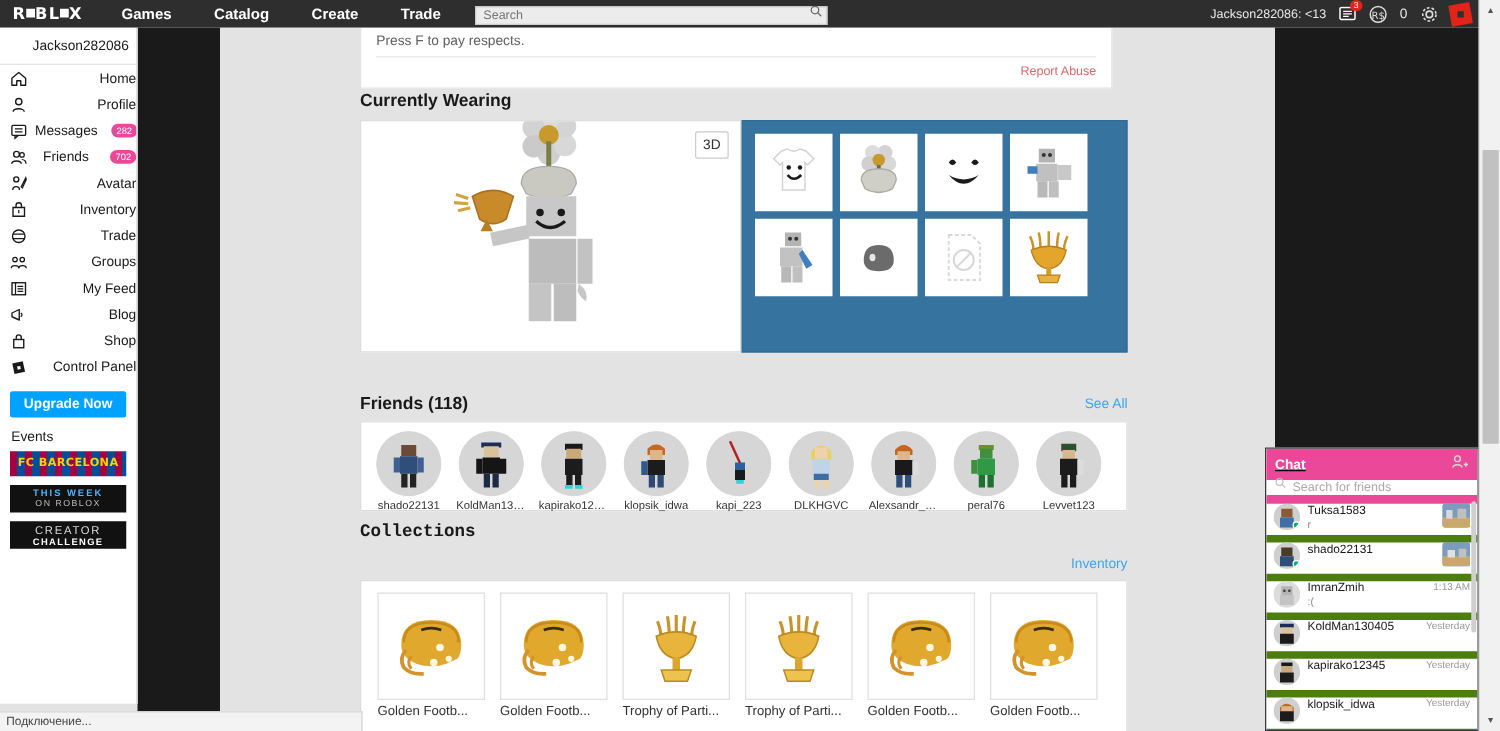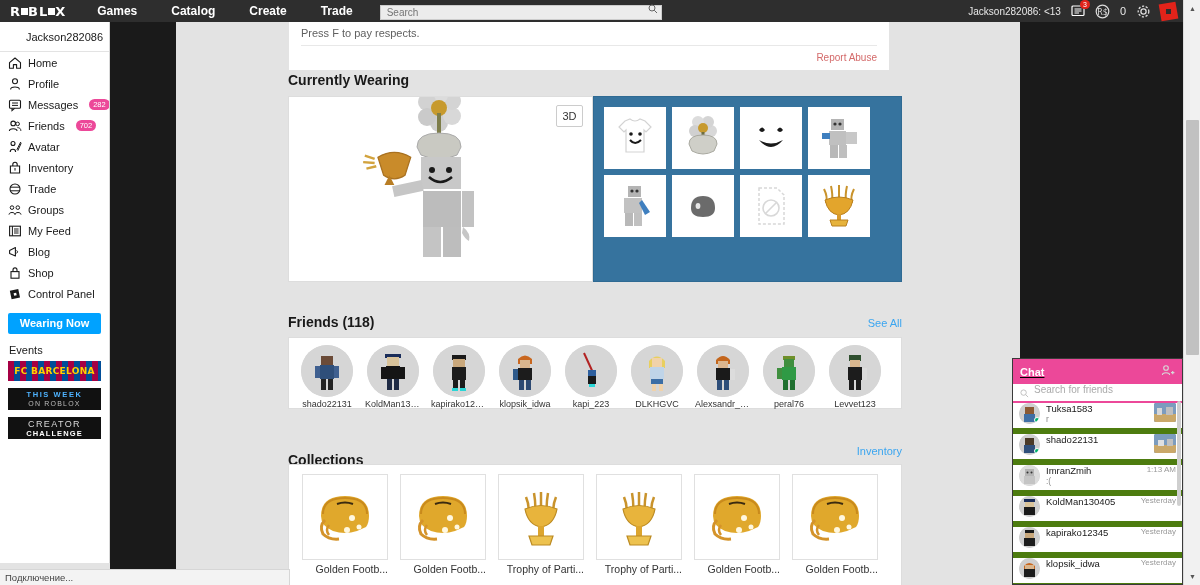--- a/index.html
+++ b/index.html
@@ -53,21 +53,21 @@
   .rbx-logo i { width: 5px; height: 5px; background: #2e2e2e; display: block; transform: rotate(10deg); }
 
   
   .sidebar {
     position: absolute; left: 0; top: 22px; width: 110px; height: 541px;
     background: #fff; border-right: 1px solid #d8d8d8; overflow: hidden;
   }
   .sb-user { font-size: 11px; color: #191919; padding: 9px 0 8px 26px; border-bottom: 1px solid #e3e3e3; }
   .sb-item {
     display: flex; align-items: center; height: 21px; padding-left: 8px;
-    font-size: 11px; color: #191919; cursor: pointer; gap: 6px;
+    font-size: 11px; color: #191919; cursor: pointer; gap: 6px; justify-content: space-between;
   }
   .sb-ic { width: 14px; height: 14px; flex: 0 0 14px; display: flex; align-items: center; justify-content: center; }
   .sb-ic svg { display: block; }
   .sb-label { white-space: nowrap; }
   .sb-badge {
     margin-left: 5px; background: #ec4899; color: #fff; font-size: 7.5px;
     border-radius: 8px; padding: 1px 4px; line-height: 9px;
   }
   .upgrade-btn {
     margin: 9px 8px 0 8px; background: #00a2ff; color: #fff; text-align: center;
@@ -120,37 +120,37 @@
   }
   .cw-cell { background: #fff; display: flex; align-items: center; justify-content: center; cursor: pointer; }
 
   
   .fr-box { position: absolute; left: 112px; top: 315px; width: 614px; height: 72px; background: #fff; border: 1px solid #ddd; display: flex; padding: 7px 0 0 10px; gap: 10px; }
   .fr-item { width: 56px; text-align: center; cursor: pointer; }
   .fr-av { width: 52px; height: 52px; border-radius: 50%; background: #d6d6d6; margin: 0 auto; position: relative; overflow: hidden; }
   .fr-name { font-size: 9px; color: #333; margin-top: 2px; white-space: nowrap; overflow: hidden; text-overflow: ellipsis; }
 
   
-  .col-box { position: absolute; left: 112px; top: 442px; width: 614px; height: 122px; background: #fff; border: 1px solid #ddd; display: flex; padding: 9px 0 0 13px; gap: 12px; text-align: right; }
+  .col-box { position: absolute; left: 112px; top: 442px; width: 614px; height: 122px; background: #fff; border: 1px solid #ddd; display: flex; padding: 9px 0 0 13px; gap: 12px; }
   .col-item { width: 86px; cursor: pointer; }
   .col-thumb { width: 86px; height: 86px; border: 1px solid #e0e0e0; background: #fff; display: flex; align-items: center; justify-content: center; }
   .col-name { font-size: 10.5px; color: #333; margin-top: 3px; white-space: nowrap; overflow: hidden; }
 
   
   .chat {
     position: absolute; left: 1012px; top: 358px; width: 171px; height: 227px;
     background: #fff; border: 1px solid #3a3a3a; overflow: hidden; z-index: 30;
   }
   .chat-head {
     height: 25px; background: #ec4899; display: flex; align-items: center;
     padding: 0 7px; justify-content: space-between; text-decoration: underline;
   }
   .chat-title { color: #fff; font-size: 11px; font-weight: bold; }
   .chat-search {
-    height: 19px; border-bottom: 2px solid #ec4899; display: flex; align-items: flex-start;
+    height: 19px; border-bottom: 7px solid #ec4899; display: flex; align-items: flex-end;
     gap: 5px; padding: 0 7px; cursor: text;
   }
   .chat-search-ph { font-size: 10px; color: #aaa; }
   .chat-row {
     height: 31px; display: flex; padding: 0 6px;
     border-bottom: 6px solid #4d7c0f; cursor: pointer; gap: 6px; position: relative;
   }
   .chat-av { width: 21px; height: 21px; border-radius: 50%; background: #cfcfcf; flex: 0 0 21px; position: relative; overflow: hidden; }
   .chat-online { position: absolute; right: 0; bottom: 1px; width: 6px; height: 6px; border-radius: 50%; background: #00b06f; border: 1px solid #fff; }
   .chat-txt { flex: 1; min-width: 0; }
@@ -356,21 +356,21 @@
     <div class="sb-item">
       <span class="sb-ic">
           <svg width="14" height="14" viewBox="0 0 14 14">
             <rect x="2.6" y="2.8" width="8.6" height="8.6" fill="#191919" transform="rotate(-12 7 7)"></rect>
             <rect x="5.8" y="6" width="2.6" height="2.6" fill="#fff" transform="rotate(-12 7 7)"></rect>
           </svg>
         </span>
       <span class="sb-label">Control Panel</span>
     </div>
 
-    <div class="upgrade-btn">Wearing Now</div>
+    <div class="upgrade-btn">Upgrade Now</div>
 
     <div class="ev-title">Events</div>
 
     <div class="ev-banner ev-barca">
       <span>FC BARCELONA</span>
     </div>
     <div class="ev-banner ev-week">
       <span class="l1">THIS WEEK</span>
       <span class="l2">ON ROBLOX</span>
     </div>
@@ -613,21 +613,21 @@
               <rect x="21" y="15" width="10" height="7" fill="#d9b68e"></rect>
               <rect x="19" y="22" width="14" height="13" fill="#1c1c1c"></rect>
               <rect x="20" y="35" width="5" height="10" fill="#1c1c1c"></rect>
               <rect x="27" y="35" width="5" height="10" fill="#1c1c1c"></rect>
               <rect x="33" y="23" width="5" height="12" fill="#dcdcdc"></rect>
             </svg></div>
         <div class="fr-name">Levvet123</div>
       </div>
     </div>
 
-    <div class="sec-head" style="top:430px;">Collections</div>
+    <div class="sec-head" style="top:396px;font-family:Liberation Mono, monospace;">Collections</div>
     <div class="sec-link" style="top:423px; right:118px;">Inventory</div>
 
     <div class="col-box">
       <div class="col-item">
         <div class="col-thumb">
           <svg width="76" height="70" viewBox="0 0 76 70">
               <path d="M14 34 q0 -20 24 -20 q24 0 24 20 q0 7 -3 11 l-9 4 q-12 4 -24 0 q-12 -5 -12 -15 Z" fill="#e0a82c"></path>
               <path d="M16 32 q0 -16 22 -16 q22 0 22 16" fill="none" stroke="#c98a1c" stroke-width="2"></path>
               <path d="M18 38 q-6 6 -2 14 q6 6 16 5" fill="none" stroke="#d4932a" stroke-width="3"></path>
               <path d="M22 43 q-4 5 0 10" fill="none" stroke="#d4932a" stroke-width="2.5"></path>

